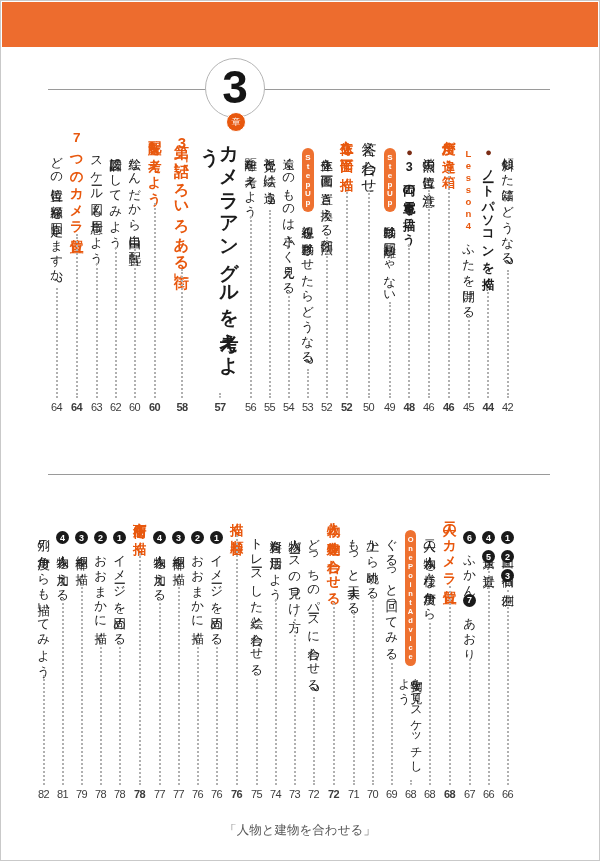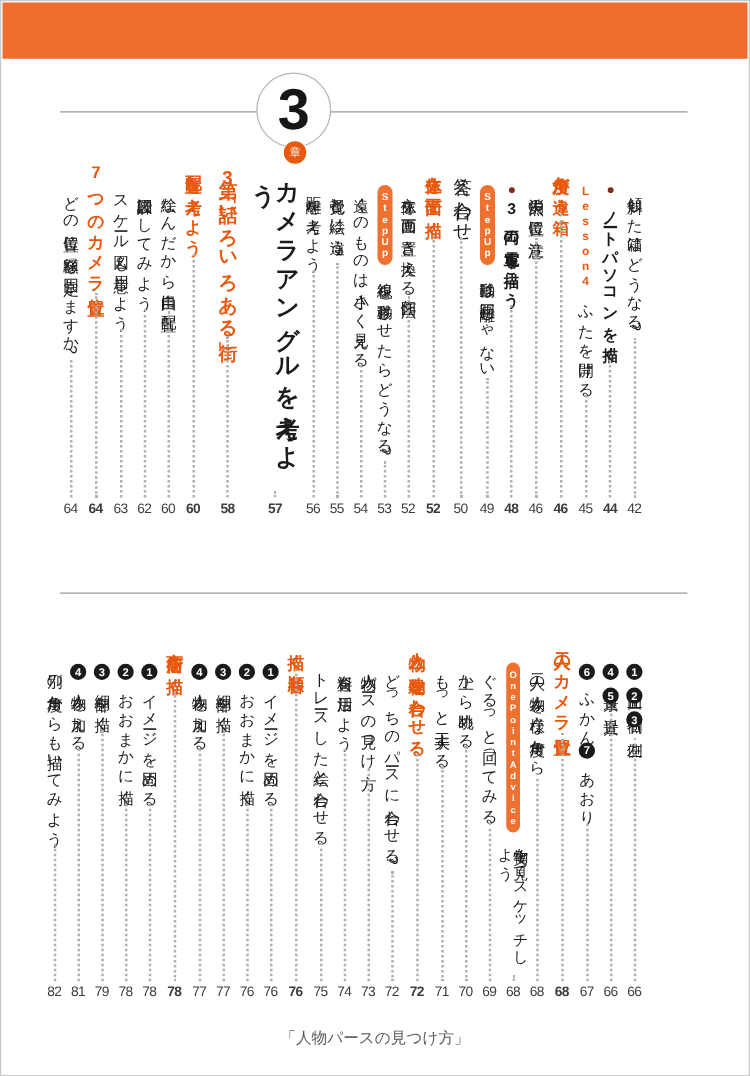--- a/index.html
+++ b/index.html
@@ -337,13 +337,13 @@
       <div class="leader"></div>
       <span class="pg">81</span>
     </div>
     <div class="col item">
       <span class="t"><span>別の角度からも描いてみよう</span></span>
       <div class="leader"></div>
       <span class="pg">82</span>
     </div>
   </div>
 
-<div class="footer">「人物パースの見つけ方」</div>
+<div class="footer">「人物と建物を合わせる」</div>
 
 </body></html>

